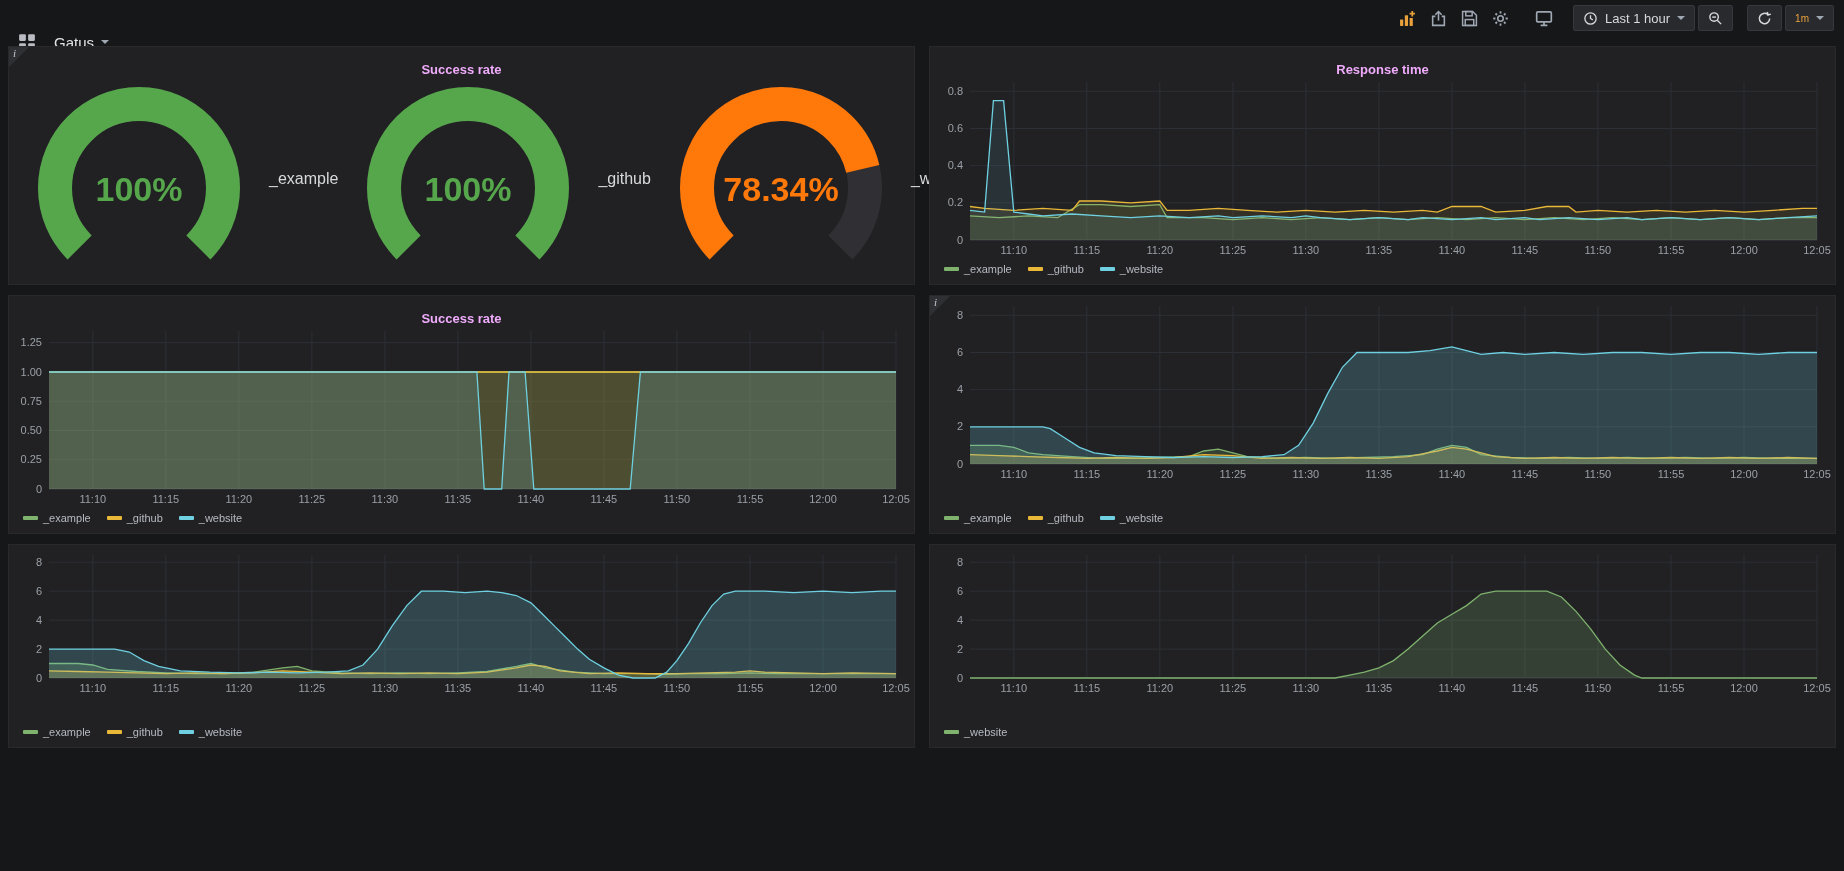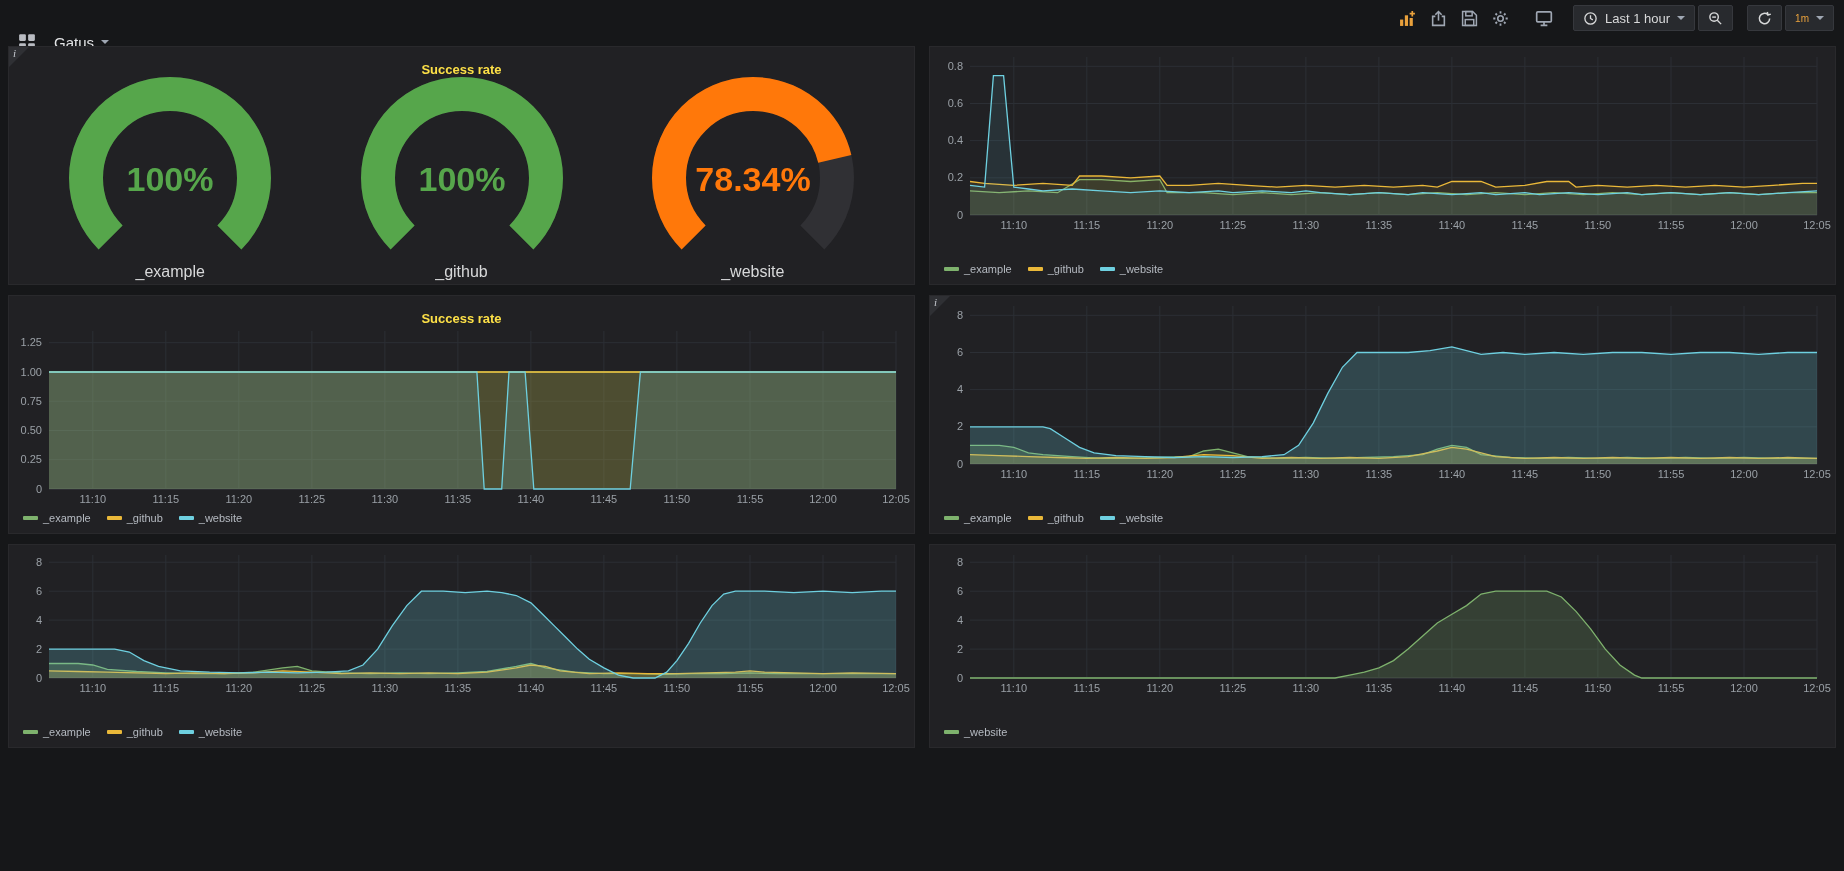--- a/index.html
+++ b/index.html
@@ -17,32 +17,32 @@
   .caret{width:0;height:0;border-left:4px solid transparent;border-right:4px solid transparent;border-top:4px solid #9fa7b3;display:inline-block;}
   .nav-right{margin-left:auto;display:flex;align-items:center;padding-right:10px;}
   .nav-group{display:flex;align-items:center;gap:2px;margin-left:14px;}
   .box-btn{background:#282a2e;border:1px solid #36383d;border-radius:2px;height:26px;display:flex;align-items:center;gap:7px;padding:0 9px;color:#d8d9da;font-size:13px;cursor:pointer;}
   .box-group{display:flex;gap:3px;margin-left:14px;align-items:center;}
   .refresh-interval{color:#e9a13c;font-size:10px;}
   
   .dash{display:grid;grid-template-columns:1fr 1fr;grid-template-rows:239px 239px 204px;column-gap:14px;row-gap:10px;padding:10px 8px 0 8px;}
   .panel{background:#212124;border:1px solid #29292c;position:relative;display:flex;flex-direction:column;min-width:0;}
   .panel-header{height:25px;display:flex;align-items:center;justify-content:center;flex:0 0 auto;cursor:pointer;}
-  .panel-title{font-size:13px;font-weight:600;color:#fde047;margin-top:19px;}
+  .panel-title{font-size:13px;font-weight:600;color:#f0abfc;margin-top:19px;}
   .info-corner{position:absolute;top:0;left:0;width:0;height:0;border-top:20px solid #2f3034;border-right:20px solid transparent;}
   .info-corner span{position:absolute;top:-20px;left:4px;font-size:11px;font-style:italic;color:#c7cbd1;font-family:"Liberation Serif",serif;}
   
   .chart{flex:1 1 auto;margin:0 4px;min-height:0;}
   .chart svg text{fill:#9aa0a6;font-size:11px;font-family:"Liberation Sans",sans-serif;}
   .panel-legend{flex:0 0 auto;height:22px;display:flex;align-items:center;gap:16px;padding:0 0 4px 14px;font-size:11px;color:#b5bac1;}
   .legend-item{display:flex;align-items:center;gap:5px;cursor:pointer;}
   .legend-swatch{display:inline-block;width:15px;height:4px;border-radius:1px;}
   
   .gauges-row{flex:1;display:flex;align-items:center;justify-content:space-evenly;}
-  .gauge{display:flex;flex-direction:column;align-items:center;cursor:default;}
+  .gauge{display:flex;align-items:center;cursor:default;}
   .gauge-label{font-size:16px;color:#d8d9da;text-align:center;margin-top:2px;}
 </style>
 </head>
 <body>
 
 <header class="navbar">
   <div class="nav-left">
     <button class="icon-btn">
       <svg width="18" height="18" viewBox="0 0 16 16">
         <rect x="1" y="1" width="6" height="6" rx="1" fill="#b9bcc2"></rect>
@@ -162,20 +162,23 @@
          <path d="M 70.6 161.4 A 84 84 0 1 1 189.4 161.4" stroke="#303034" stroke-width="34" fill="none"></path>
          <path d="M 70.6 161.4 A 84 84 0 1 1 189.4 161.4" stroke="#FF780A" stroke-width="34" fill="none" stroke-dasharray="310.1 415.8"></path>
          <text x="130" y="115" text-anchor="middle" style="font-size:34px;font-weight:bold;fill:#FF780A">78.34%</text>
        </svg>
        <div class="gauge-label">_website</div>
         </div>
       </div>
   </section>
 
   <section class="panel">
+    <div class="panel-header">
+      <span class="panel-title">Response time</span>
+    </div>
     <div class="chart"><svg width="897" height="186">
           <line x1="36" y1="168.0" x2="883" y2="168.0" stroke="#3a3d42" stroke-width="1"></line>
           <text x="29" y="171.5" text-anchor="end">0</text>
           <line x1="36" y1="130.8" x2="883" y2="130.8" stroke="#2c2f35" stroke-width="1"></line>
           <text x="29" y="134.3" text-anchor="end">0.2</text>
           <line x1="36" y1="93.6" x2="883" y2="93.6" stroke="#2c2f35" stroke-width="1"></line>
           <text x="29" y="97.1" text-anchor="end">0.4</text>
           <line x1="36" y1="56.5" x2="883" y2="56.5" stroke="#2c2f35" stroke-width="1"></line>
           <text x="29" y="60.0" text-anchor="end">0.6</text>
           <line x1="36" y1="19.3" x2="883" y2="19.3" stroke="#2c2f35" stroke-width="1"></line>

